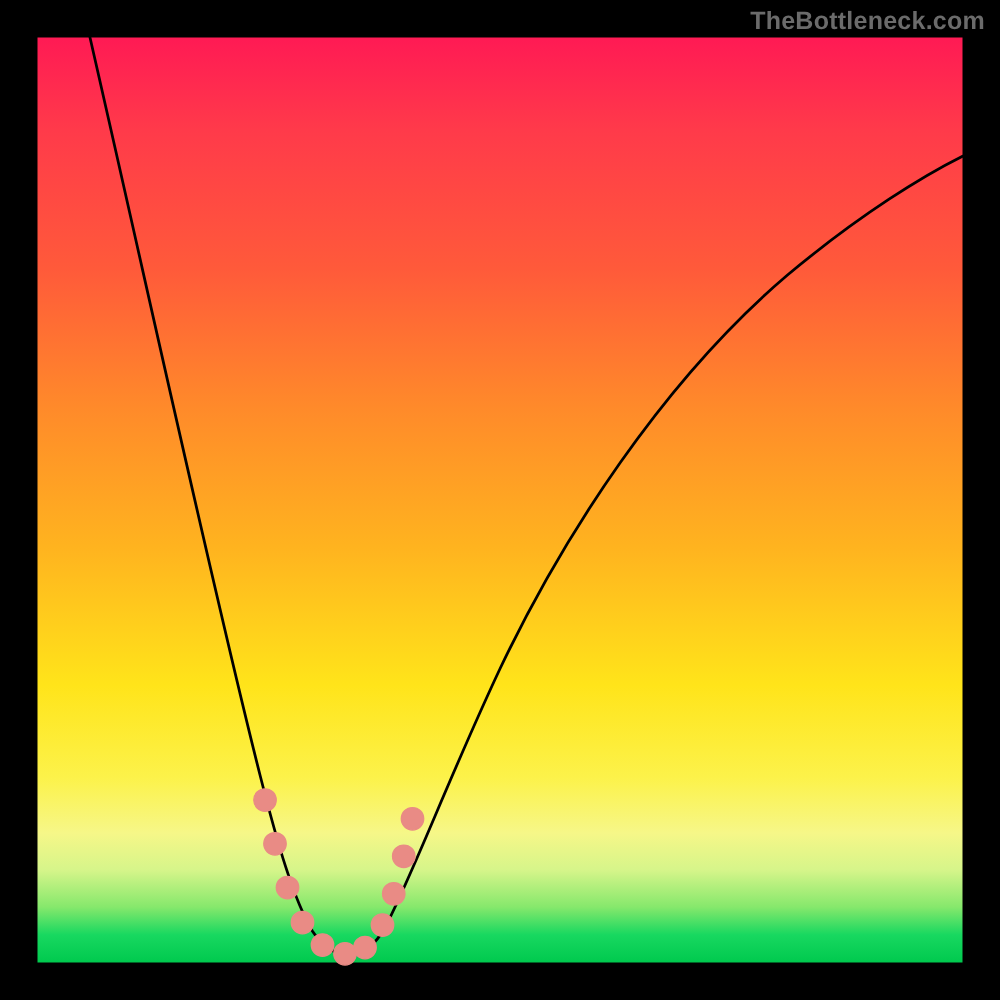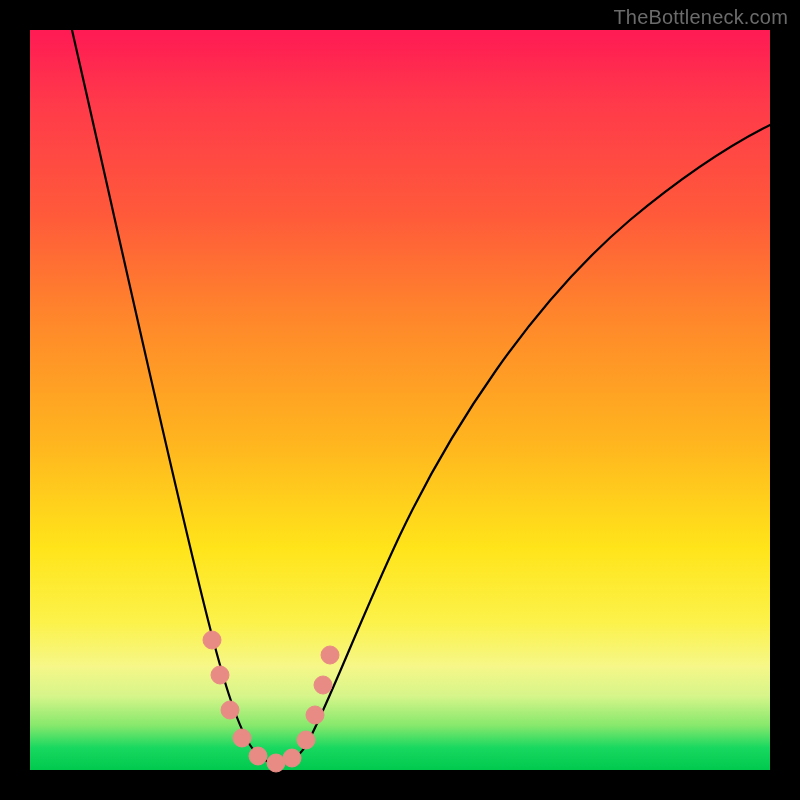--- a/index.html
+++ b/index.html
@@ -39,21 +39,21 @@
       #18d860 97%,
       #00c94e 100%
     );
   }
   .watermark {
     position: absolute;
     top: 6px;
     right: 12px;
     color: #6b6b6b;
     font-size: 20px;
-    font-weight: 400;
+    font-weight: 700;
     letter-spacing: 0.2px;
     user-select: none;
   }
   svg.curve {
     position: absolute;
     left: 0;
     top: 0;
     width: 740px;
     height: 740px;
     overflow: visible;

